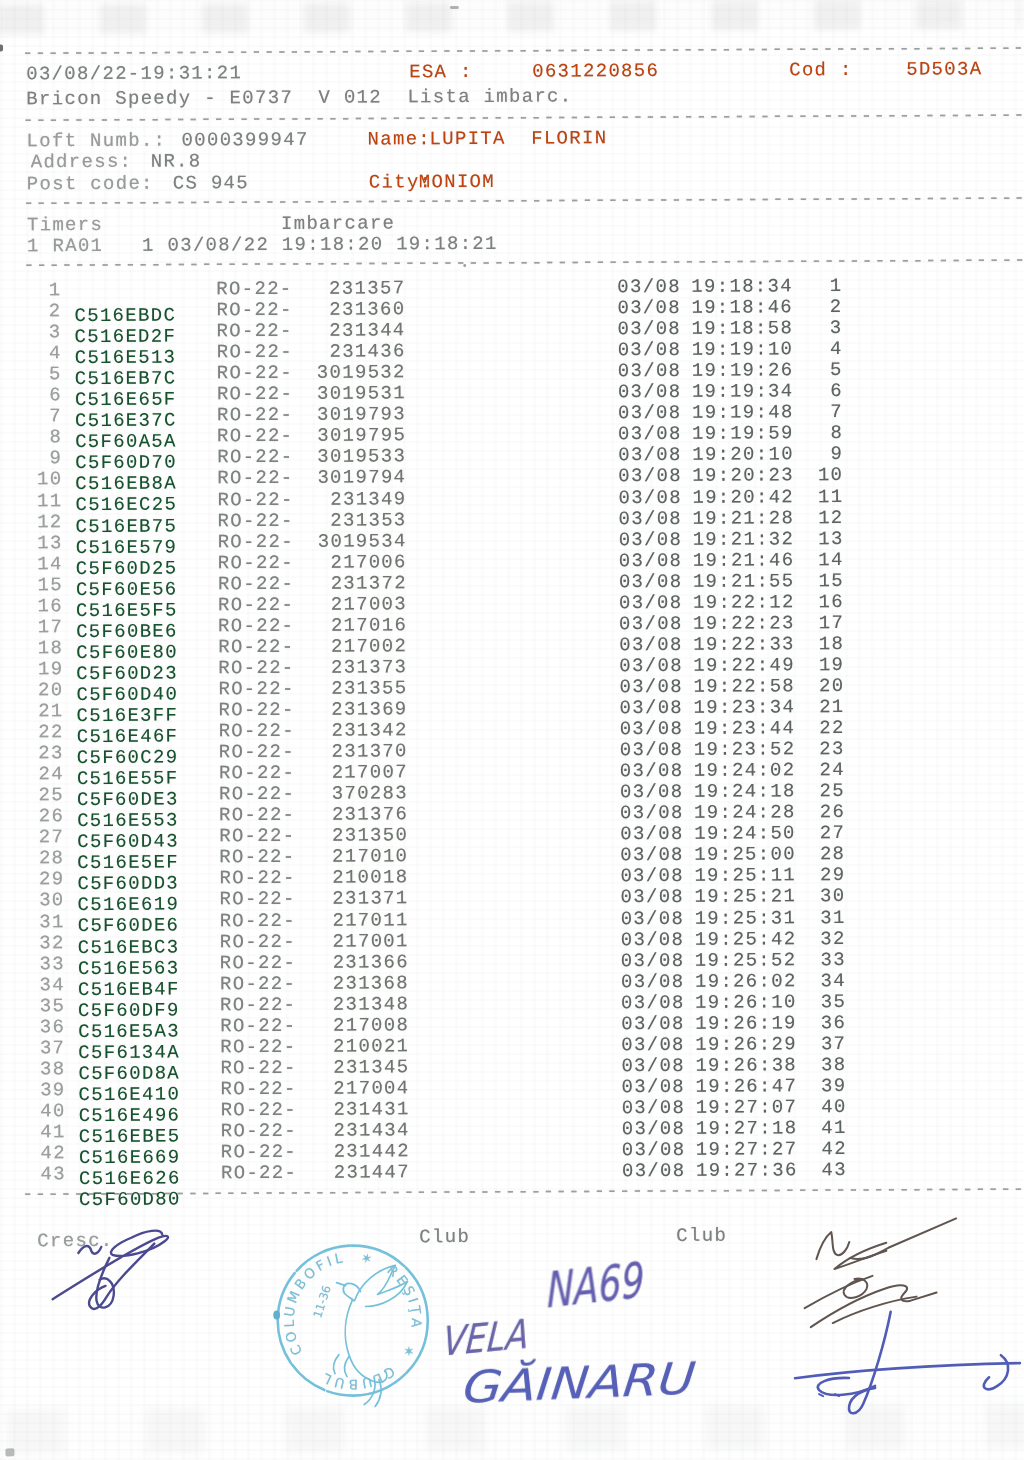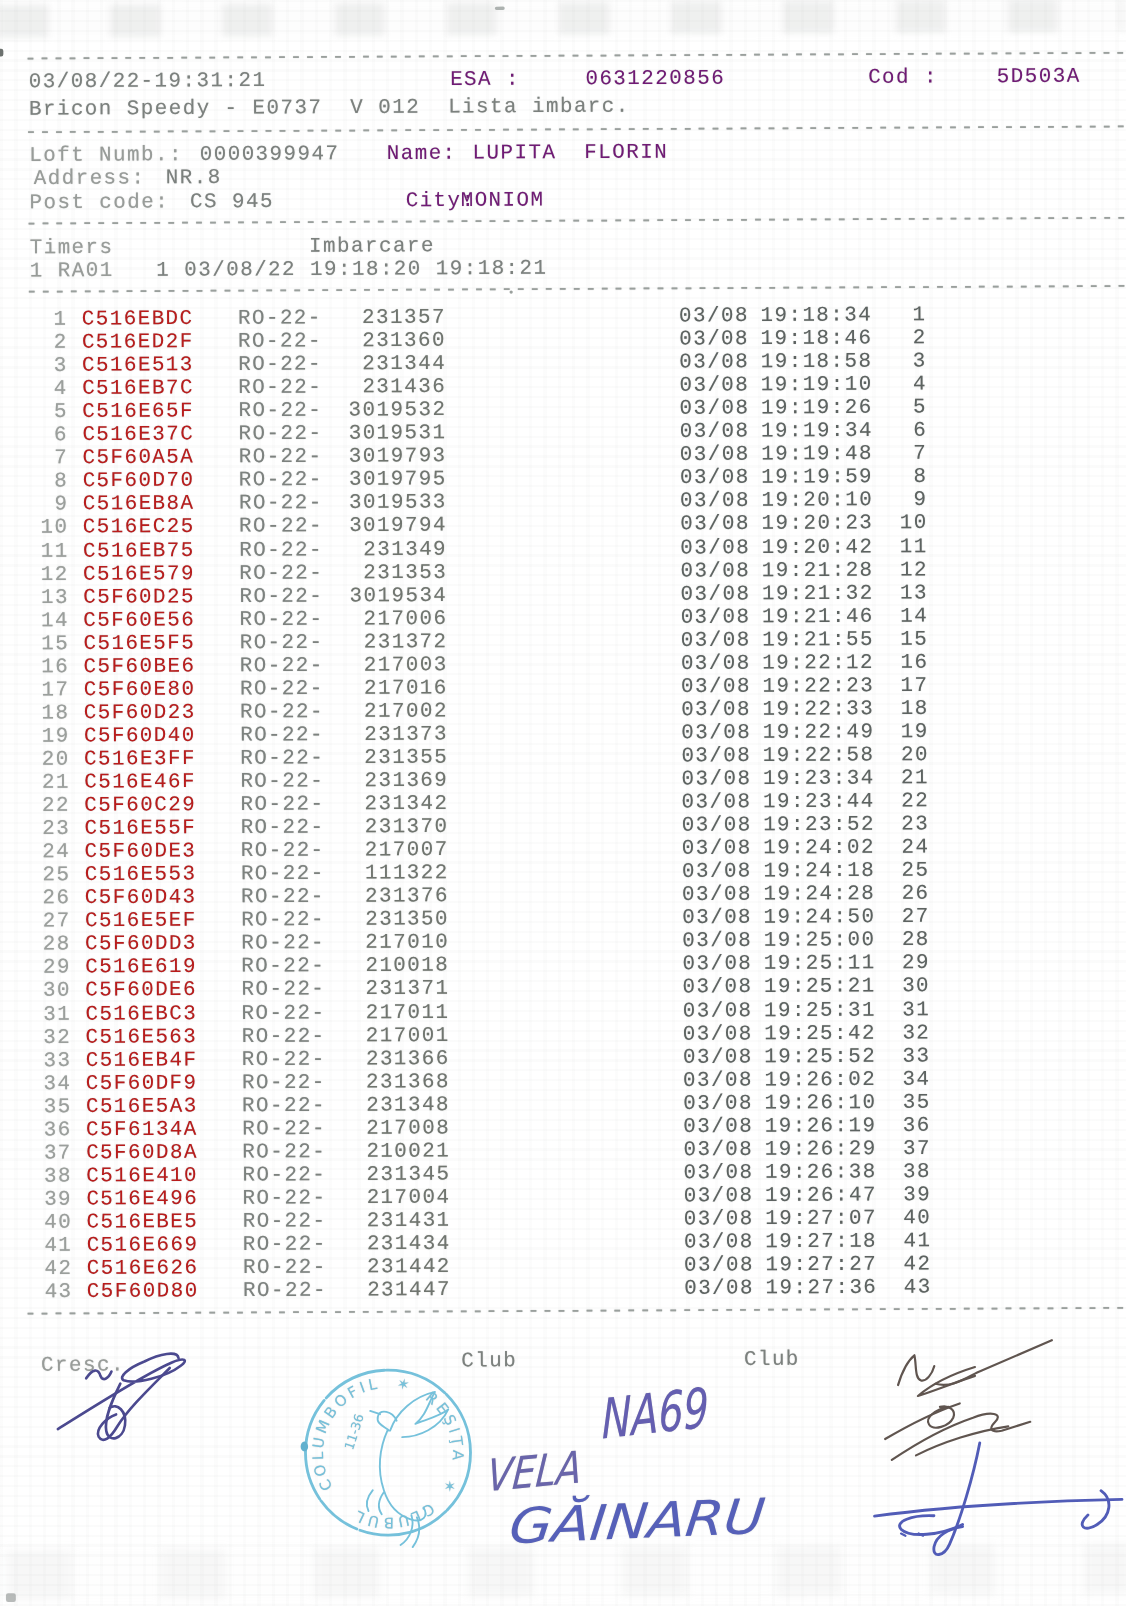--- a/index.html
+++ b/index.html
@@ -27,30 +27,30 @@
     background:repeating-linear-gradient(90deg, rgba(158,162,160,.08) 0 60px, rgba(205,208,206,.02) 60px 140px);
     filter:blur(4px);
   }
   .ln{
     position:absolute;left:0;width:100%;height:21px;line-height:21px;
     font-size:19px;letter-spacing:1.3px;white-space:pre;
   }
   .ln > span{position:absolute;top:0;}
   .lt{color:#989c99;}
   .md{color:#7c817e;}
-  .dk{color:#701a75;}
+  .dk{color:#c2410c;}
   .divider{
     position:absolute;overflow:hidden;height:21px;line-height:21px;
     font-size:19px;letter-spacing:1.3px;white-space:pre;color:#9aa09d;
   }
   .trow{position:absolute;left:0;width:100%;height:21px;line-height:21px;
     font-size:19px;letter-spacing:1.3px;white-space:pre;}
   .trow > span{position:absolute;top:0;}
   .trow .no    {left:20px;width:42px;text-align:right;color:#9b9f9c;}
-  .trow .chip  {left:75px;color:#b91c1c;}
+  .trow .chip  {left:75px;color:#14532d;margin-top:26px;}
   .trow .series{left:217px;color:#7d827f;}
   .trow .ring  {left:296px;width:110px;text-align:right;color:#70756f;}
   .trow .date  {left:618px;color:#5d6361;}
   .trow .time  {left:692px;color:#5d6361;}
   .trow .no2   {left:801px;width:42px;text-align:right;color:#5d6361;}
   .speck{position:absolute;background:#9aa09d;border-radius:2px;}
   svg text{user-select:none;}
 </style>
 </head>
 <body>
@@ -77,21 +77,21 @@
     <span class="dk" style="left:791px">Cod :</span>
     <span class="dk" style="left:908px">5D503A</span>
   </div>
   <div class="ln" style="top:89px">
     <span class="md" style="left:28px">Bricon Speedy - E0737  V 012  Lista imbarc.</span>
   </div>
 
   <div class="ln" style="top:131px">
     <span class="lt" style="left:28px">Loft Numb.:</span>
     <span class="md" style="left:183px">0000399947</span>
-    <span class="dk" style="left:353px">Name:</span>
+    <span class="dk" style="left:369px">Name:</span>
     <span class="dk" style="left:431px">LUPITA  FLORIN</span>
   </div>
   <div class="ln" style="top:152px">
     <span class="lt" style="left:32px">Address:</span>
     <span class="md" style="left:152px">NR.8</span>
   </div>
   <div class="ln" style="top:174px">
     <span class="lt" style="left:28px">Post code:</span>
     <span class="md" style="left:174px">CS 945</span>
     <span class="dk" style="left:370px">City:</span>
@@ -321,21 +321,21 @@
       <span class="series">RO-22-</span>
       <span class="ring">217007</span>
       <span class="date">03/08</span>
       <span class="time">19:24:02</span>
       <span class="no2">24</span>
     </div>
       <div class="trow" style="top: 785.2px;">
       <span class="no">25</span>
       <span class="chip">C516E553</span>
       <span class="series">RO-22-</span>
-      <span class="ring">111322</span>
+      <span class="ring">370283</span>
       <span class="date">03/08</span>
       <span class="time">19:24:18</span>
       <span class="no2">25</span>
     </div>
       <div class="trow" style="top: 806.25px;">
       <span class="no">26</span>
       <span class="chip">C5F60D43</span>
       <span class="series">RO-22-</span>
       <span class="ring">231376</span>
       <span class="date">03/08</span>

